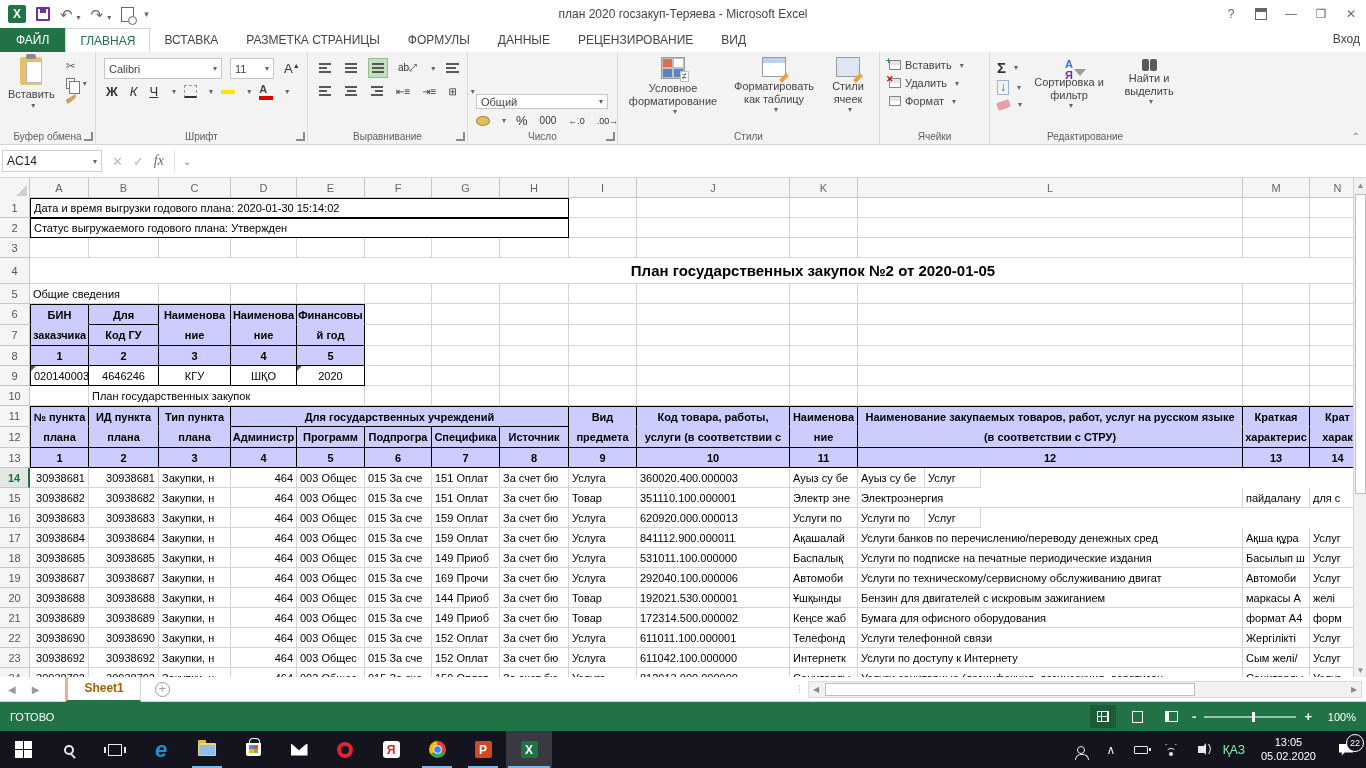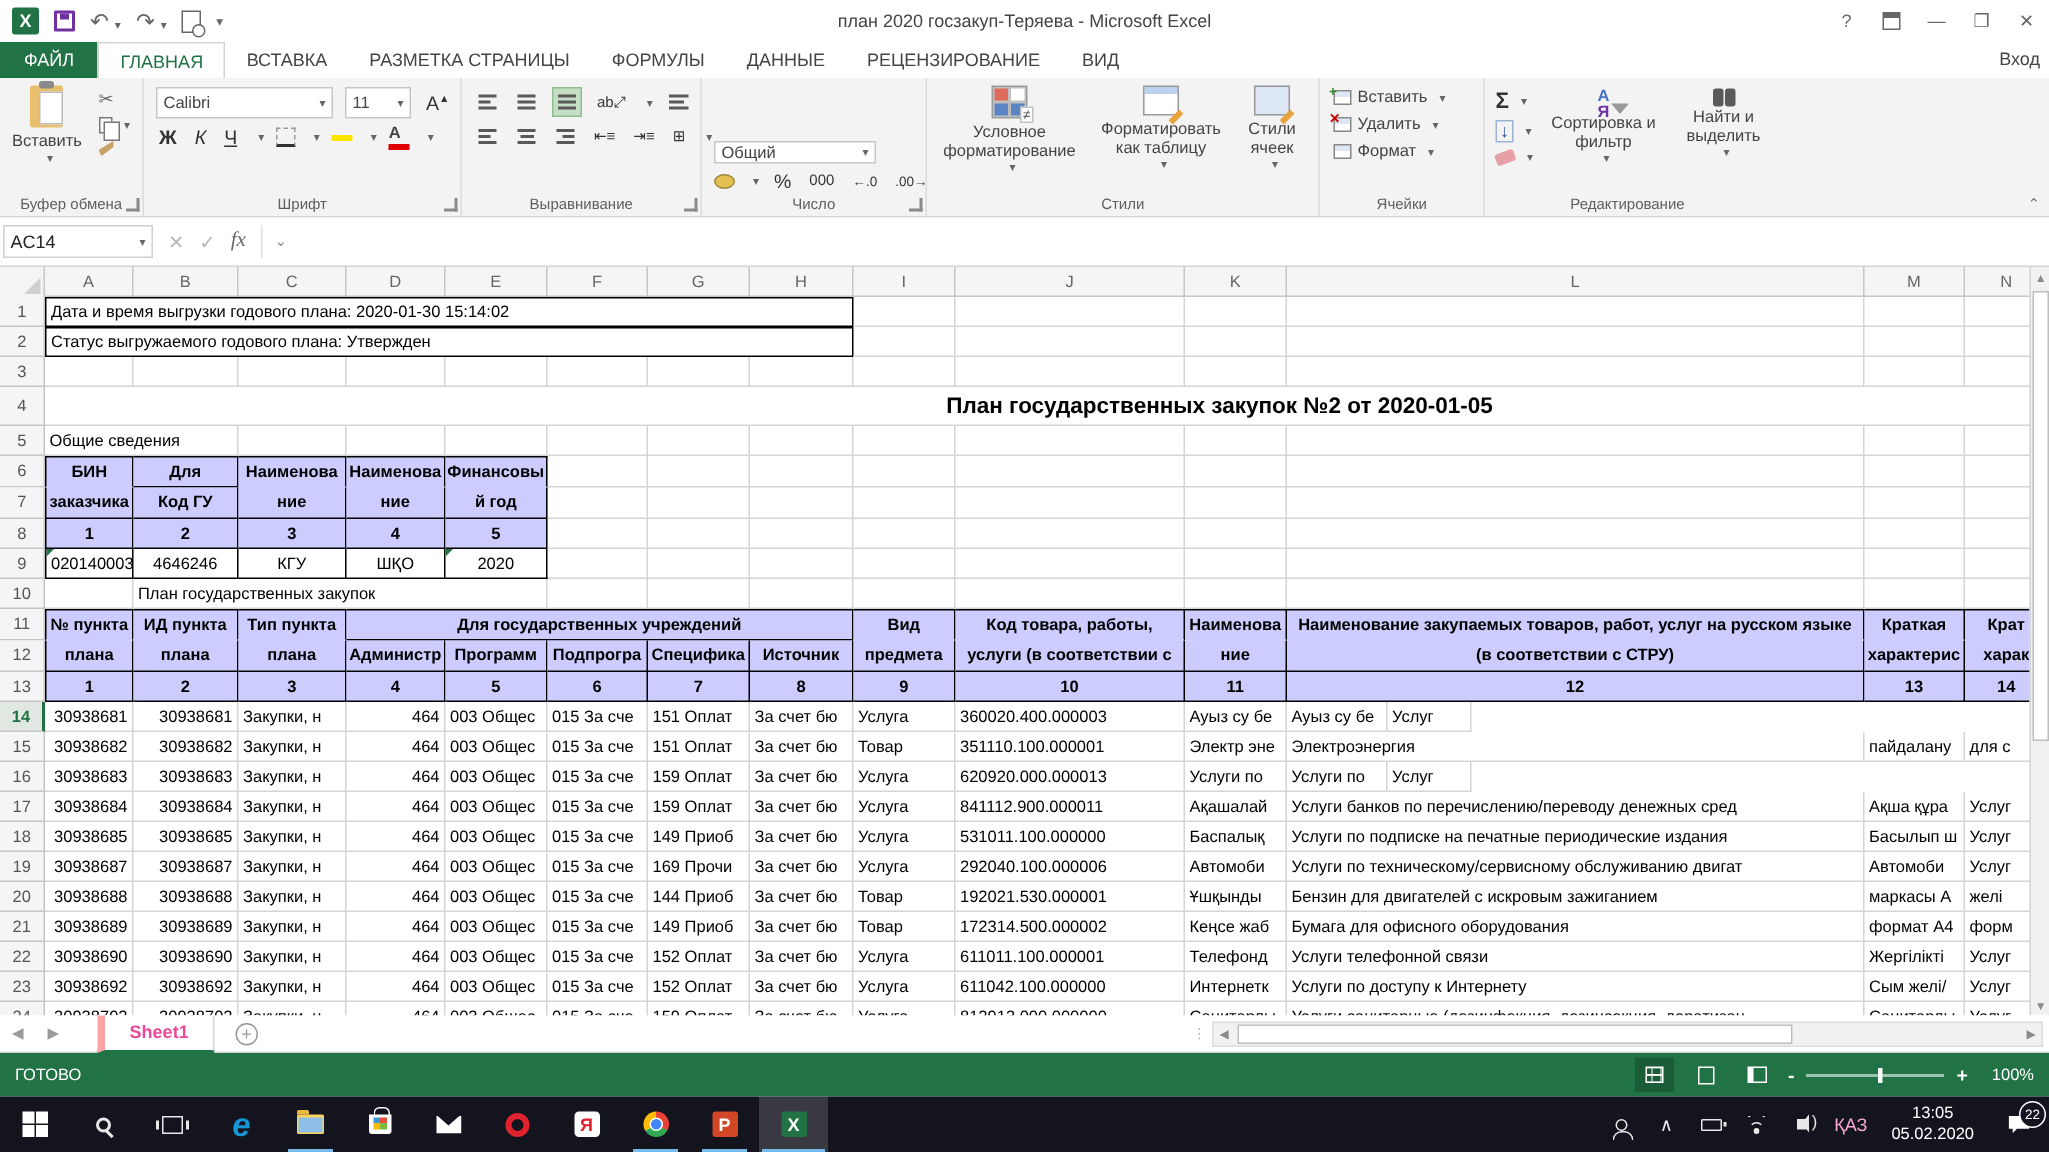--- a/index.html
+++ b/index.html
@@ -115,21 +115,21 @@
   .relc { position:relative; }
 
   
   .vscroll { position:absolute; top:0; right:0; width:13px; height:499px; background:#f1f1f1; border-left:1px solid #d4d4d4; }
   .vthumb { position:absolute; top:16px; left:1px; width:11px; height:300px; background:#fff; border:1px solid #bdbdbd; }
   .varr { position:absolute; left:0; width:13px; height:14px; color:#8a8a8a; font-size:8px; display:flex; align-items:center; justify-content:center; }
 
   
   .sheetrow { height:25px; background:#fff; border-bottom:1px solid #d4d4d4; display:flex; align-items:center; position:relative; }
   .navarr { color:#9a9a9a; font-size:10px; padding:0 8px; }
-  .sheettab { height:25px; background:#fff; border-right:1px solid #d4d4d4; border-left:5px solid #fca5a5; border-bottom:2px solid #217346; color:#ec4899; font-weight:bold; font-size:12px; display:flex; align-items:center; padding:0 16px; margin-left:18px; }
+  .sheettab { height:25px; background:#fff; border-right:1px solid #d4d4d4; border-left:3px solid #fca5a5; border-bottom:2px solid #217346; color:#a16207; font-weight:bold; font-size:12px; display:flex; align-items:center; padding:0 16px; margin-left:18px; }
   .addsheet { width:15px; height:15px; border:1px solid #9a9a9a; border-radius:50%; color:#9a9a9a; display:flex; align-items:center; justify-content:center; font-size:12px; margin-left:14px; }
   .hsplit { position:absolute; left:795px; color:#b0b0b0; font-size:9px; letter-spacing:1px; }
   .hscroll { position:absolute; left:808px; right:4px; top:4px; height:17px; background:#f1f1f1; border:1px solid #dcdcdc; }
   .hthumb { position:absolute; left:16px; top:1px; width:370px; height:13px; background:#fff; border:1px solid #bdbdbd; }
   .harr { position:absolute; top:0; width:14px; height:15px; color:#8a8a8a; font-size:8px; display:flex; align-items:center; justify-content:center; }
 
   
   .statusbar { height:29px; background:#217346; color:#fff; display:flex; align-items:center; padding:0 0 0 10px; font-size:11px; }
   .sb-right { margin-left:auto; display:flex; align-items:center; gap:8px; padding-right:10px; }
   .vicon { width:26px; height:23px; display:flex; align-items:center; justify-content:center; }
@@ -177,21 +177,21 @@
   .batt-ic { width:14px; height:8px; border:1.5px solid #e8e8e8; border-radius:1px; position:relative; }
   .batt-ic:after { content:""; position:absolute; right:-4px; top:1px; width:2px; height:3px; background:#e8e8e8; }
   .wifi-ic { position:relative; width:16px; height:12px; overflow:hidden; }
   .wifi-ic i { position:absolute; left:50%; bottom:-2px; transform:translateX(-50%); border:1.5px solid transparent; border-top-color:#e8e8e8; border-radius:50%; }
   .wifi-ic i:nth-child(1){ width:16px; height:16px; }
   .wifi-ic i:nth-child(2){ width:10px; height:10px; }
   .wifi-ic i:nth-child(3){ width:4px; height:4px; border-top-color:#e8e8e8; background:#e8e8e8; border-radius:50%; bottom:0; }
   .spk-ic { width:6px; height:7px; background:#e8e8e8; position:relative; }
   .spk-ic:before { content:""; position:absolute; left:3px; top:-3px; border-top:6.5px solid transparent; border-bottom:6.5px solid transparent; border-right:5px solid #e8e8e8; }
   .spk-ic:after { content:")"; position:absolute; left:10px; top:-4px; color:#e8e8e8; font-size:11px; }
-  .lang { font-size:12px; color:#f9a8d4; padding:0 6px; }
+  .lang { font-size:12px; color:#86efac; padding:0 6px; }
   .clock { text-align:center; font-size:11px; color:#fff; line-height:1.25; padding:0 8px; }
   .notif { position:relative; width:40px; display:flex; align-items:center; justify-content:center; }
   .notif-sq { width:14px; height:12px; background:#fff; clip-path:polygon(0 0,100% 0,100% 75%,40% 75%,20% 100%,20% 75%,0 75%); }
   .badge { position:absolute; right:2px; bottom:4px; width:18px; height:18px; border:1px solid #fff; border-radius:50%; background:#14141e; color:#fff; font-size:9px; display:flex; align-items:center; justify-content:center; }
 </style>
 </head>
 <body>
 
 <div id="app">
 
@@ -328,21 +328,21 @@
           <span class="fbtn" style="font-size:10px;">⊞</span>
             <span class="dd">▾</span>
         </div>
       </div>
       <div class="glabel">Выравнивание</div>
       <div class="dlg"></div>
     </div>
 
     <div class="rgroup" style="width:150px;">
       <div class="fontgrp" style="flex:1;">
-        <div class="selbox" style="width:108px;margin-top:36px;">
+        <div class="selbox" style="width:132px;margin-top:36px;">
             <span>Общий</span>
             <span class="dd">▾</span>
           </div>
         <div class="frow">
           <span class="coin"></span>
             <span class="dd">▾</span>
           <span class="fbtn">%</span>
           <span class="fbtn" style="font-size:10px;">000</span>
           <span class="fbtn" style="font-size:9px;">←.0</span>
           <span class="fbtn" style="font-size:9px;">.00→</span>

